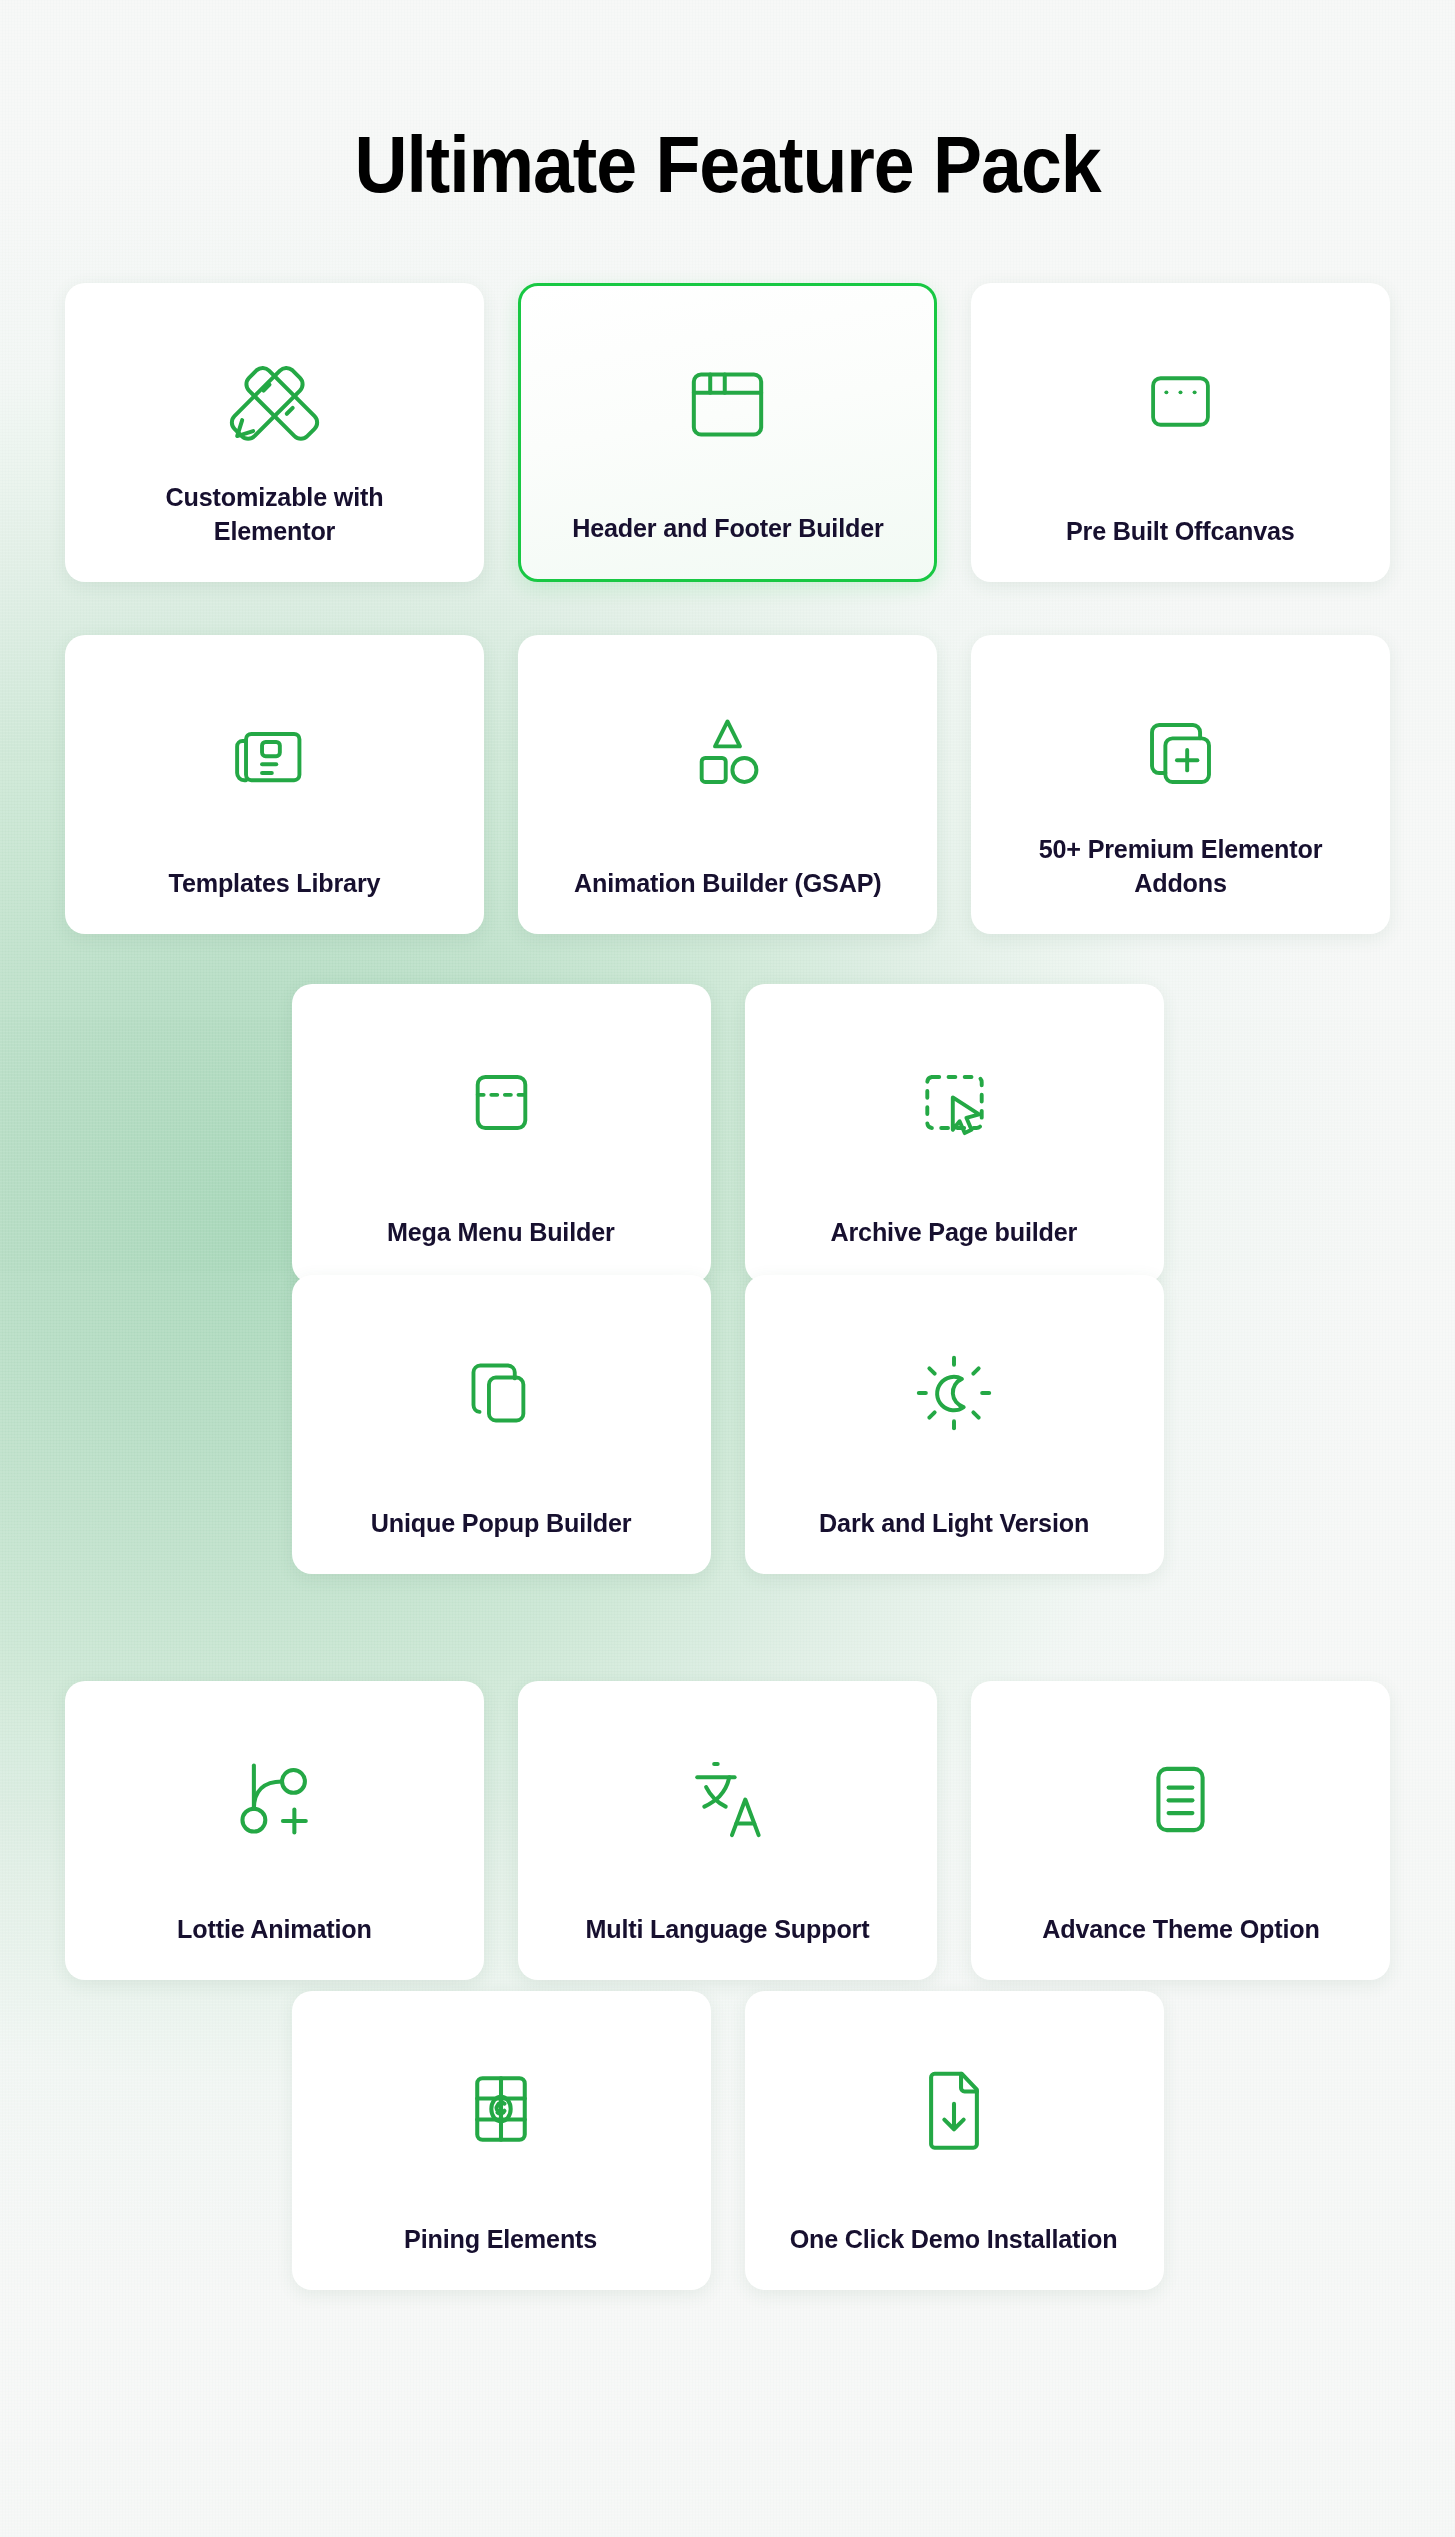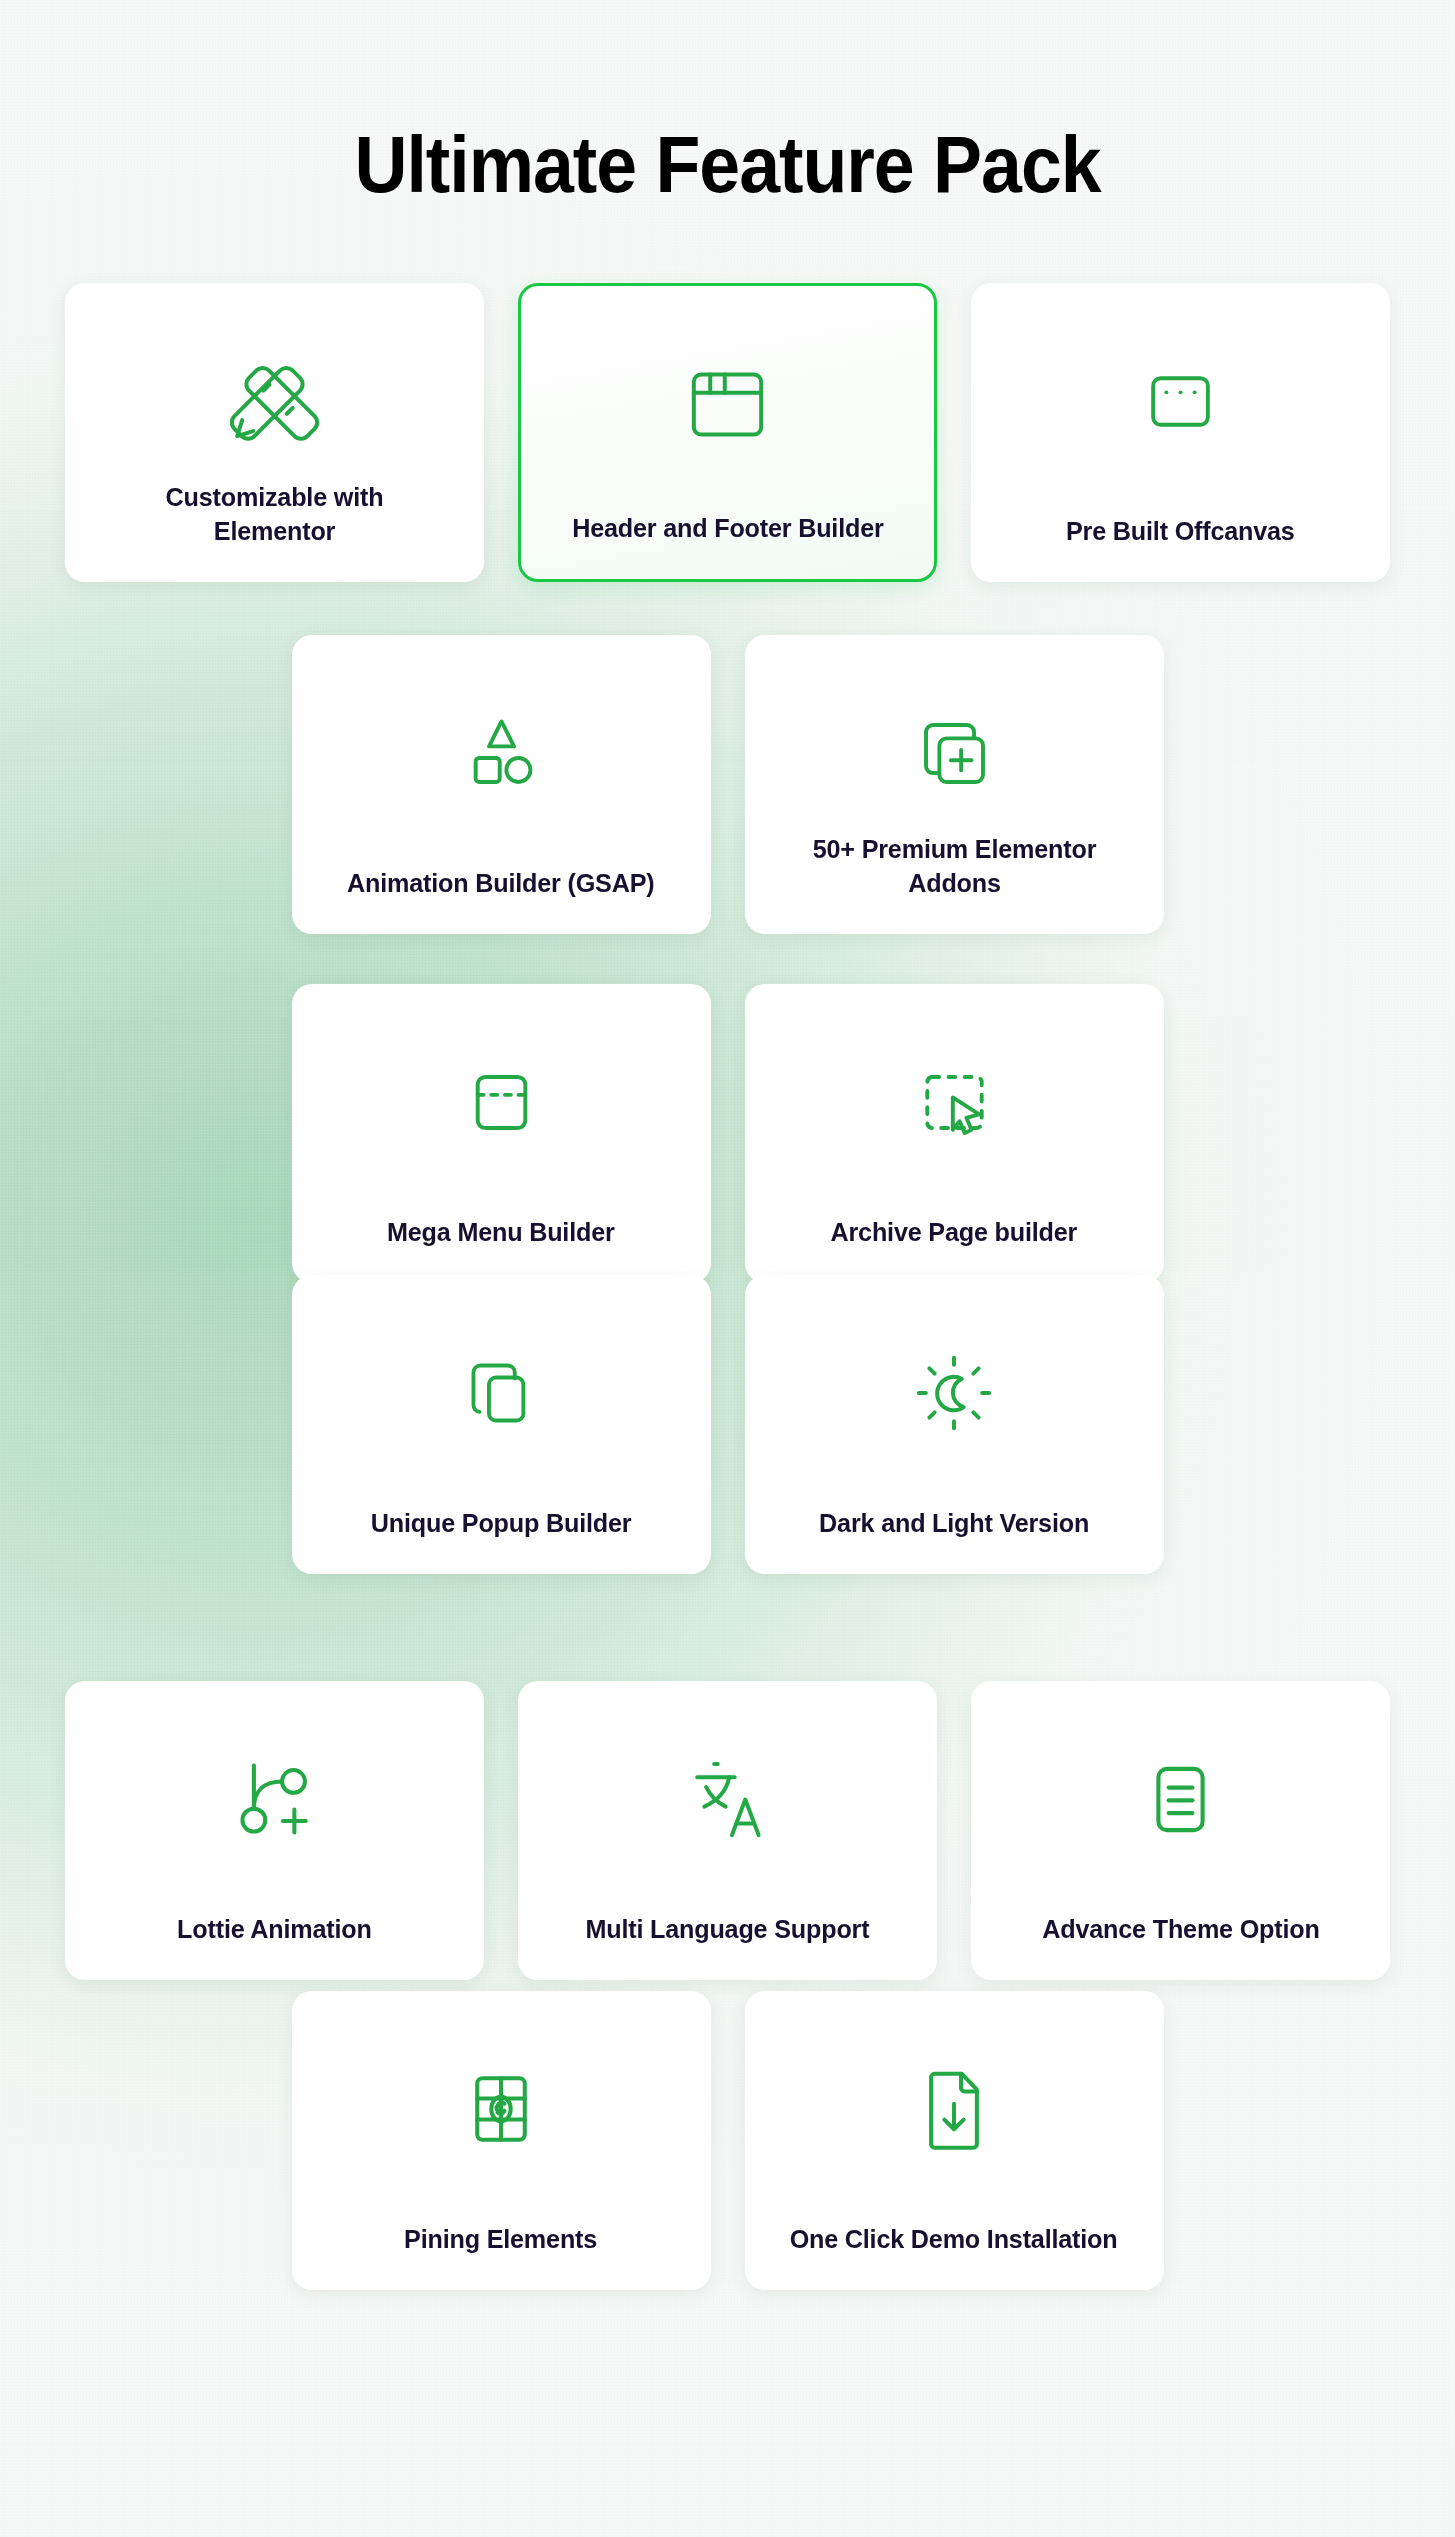--- a/index.html
+++ b/index.html
@@ -162,20 +162,32 @@
           <circle cx="50" cy="39" r="2.4" fill="#24A845" stroke="none"></circle>
           <circle cx="67" cy="39" r="2.4" fill="#24A845" stroke="none"></circle>
         </svg>
       </div>
       <div class="card-label">Pre Built Offcanvas</div>
     </div>
   </div>
 
   <div class="grid-row" style="top:635px;">
 
+    <div class="card">
+      <div class="card-icon">
+        <svg width="89" height="89" viewBox="0 0 100 100" fill="none" stroke="#24A845" stroke-width="4.4" stroke-linecap="round" stroke-linejoin="round">
+          <path d="M24 28 h48 a6 6 0 0 1 6 6 v40 a6 6 0 0 1-6 6 H24 a6 6 0 0 1-6-6 V34 a6 6 0 0 1 6-6 Z"></path>
+          <path d="M18 36 h-4 a6 6 0 0 0-6 6 v30 a8 8 0 0 0 8 8 h2"></path>
+          <rect x="36" y="37" width="20" height="16" rx="4"></rect>
+          <path d="M36 62 h16"></path>
+          <path d="M36 72 h11"></path>
+        </svg>
+      </div>
+      <div class="card-label">Templates Library</div>
+    </div>
 
     <div class="card">
       <div class="card-icon">
         <svg width="89" height="89" viewBox="0 0 100 100" fill="none" stroke="#24A845" stroke-width="4.4" stroke-linecap="round" stroke-linejoin="round">
           <path d="M50 14 L64 42 H36 Z"></path>
           <rect x="21" y="55" width="27" height="27" rx="4"></rect>
           <circle cx="69" cy="68.5" r="13.5"></circle>
         </svg>
       </div>
       <div class="card-label">Animation Builder (GSAP)</div>

